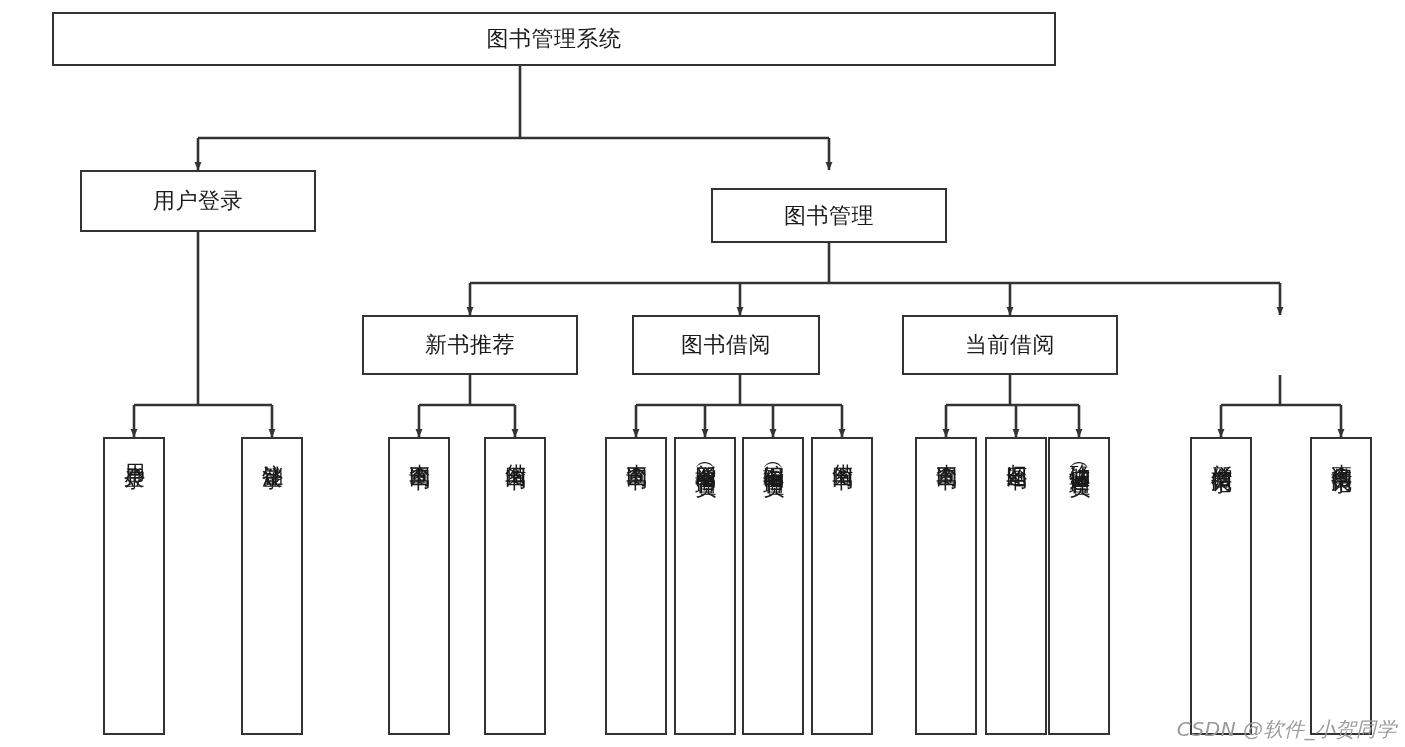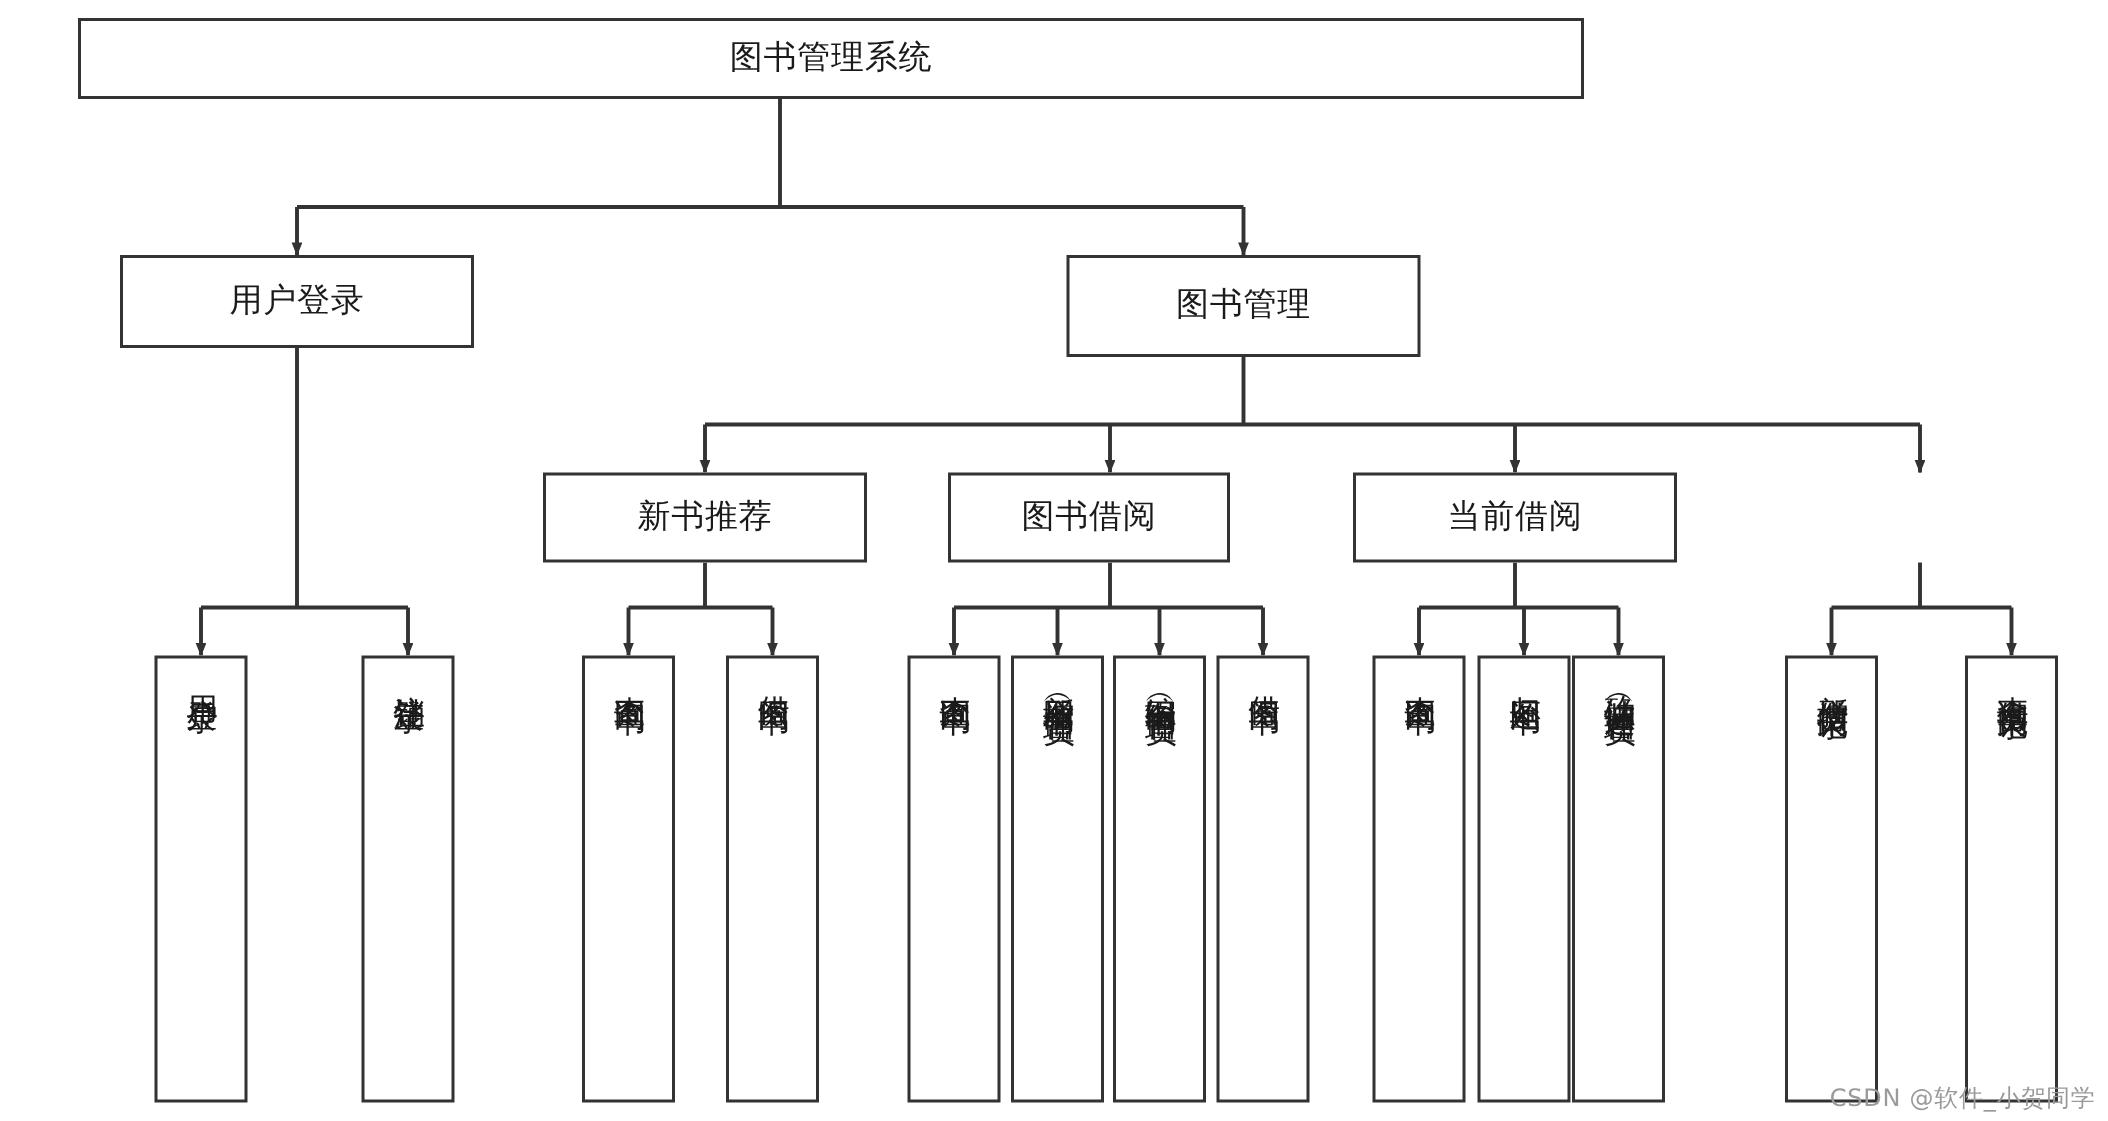--- a/index.html
+++ b/index.html
@@ -51,24 +51,25 @@
     text-orientation: upright;
     font-size: 21px;
     line-height: 1.12;
     letter-spacing: 2px;
     white-space: nowrap;
   }
   .watermark {
     position: absolute;
     right: 8px;
     bottom: 4px;
-    font-size: 16px;
+    font-size: 20px;
     color: #9a9a9a;
     letter-spacing: 0.5px;
     white-space: nowrap;
+    font-style: italic;
   }
 </style>
 </head>
 <body>
 
 <div id="canvas">
 
   <svg id="edges" viewBox="0 0 1405 747">
     <defs>
       <marker id="arrow" markerWidth="10" markerHeight="10" refX="8.4" refY="3.6" orient="auto" markerUnits="userSpaceOnUse">
@@ -112,21 +113,21 @@
       </g>
   </svg>
 
   <div class="node root" style="left: 18px; top: 12px; width: 1004px; height: 54px; margin-left: 34px;">
     <span class="label-h">图书管理系统</span>
   </div>
 
   <div class="node" style="left: 80px; top: 170px; width: 236px; height: 62px;">
     <span class="label-h">用户登录</span>
   </div>
-  <div class="node" style="left: 711px; top: 170px; width: 236px; height: 68px;">
+  <div class="node" style="left: 711px; top: 188px; width: 236px; height: 55px;">
     <span class="label-h">图书管理</span>
   </div>
 
   <div class="node" style="left: 362px; top: 315px; width: 216px; height: 60px; text-align: right;">
     <span class="label-h">新书推荐</span>
   </div>
   <div class="node" style="left: 632px; top: 315px; width: 188px; height: 60px;">
     <span class="label-h">图书借阅</span>
   </div>
   <div class="node" style="left: 902px; top: 315px; width: 216px; height: 60px;">

